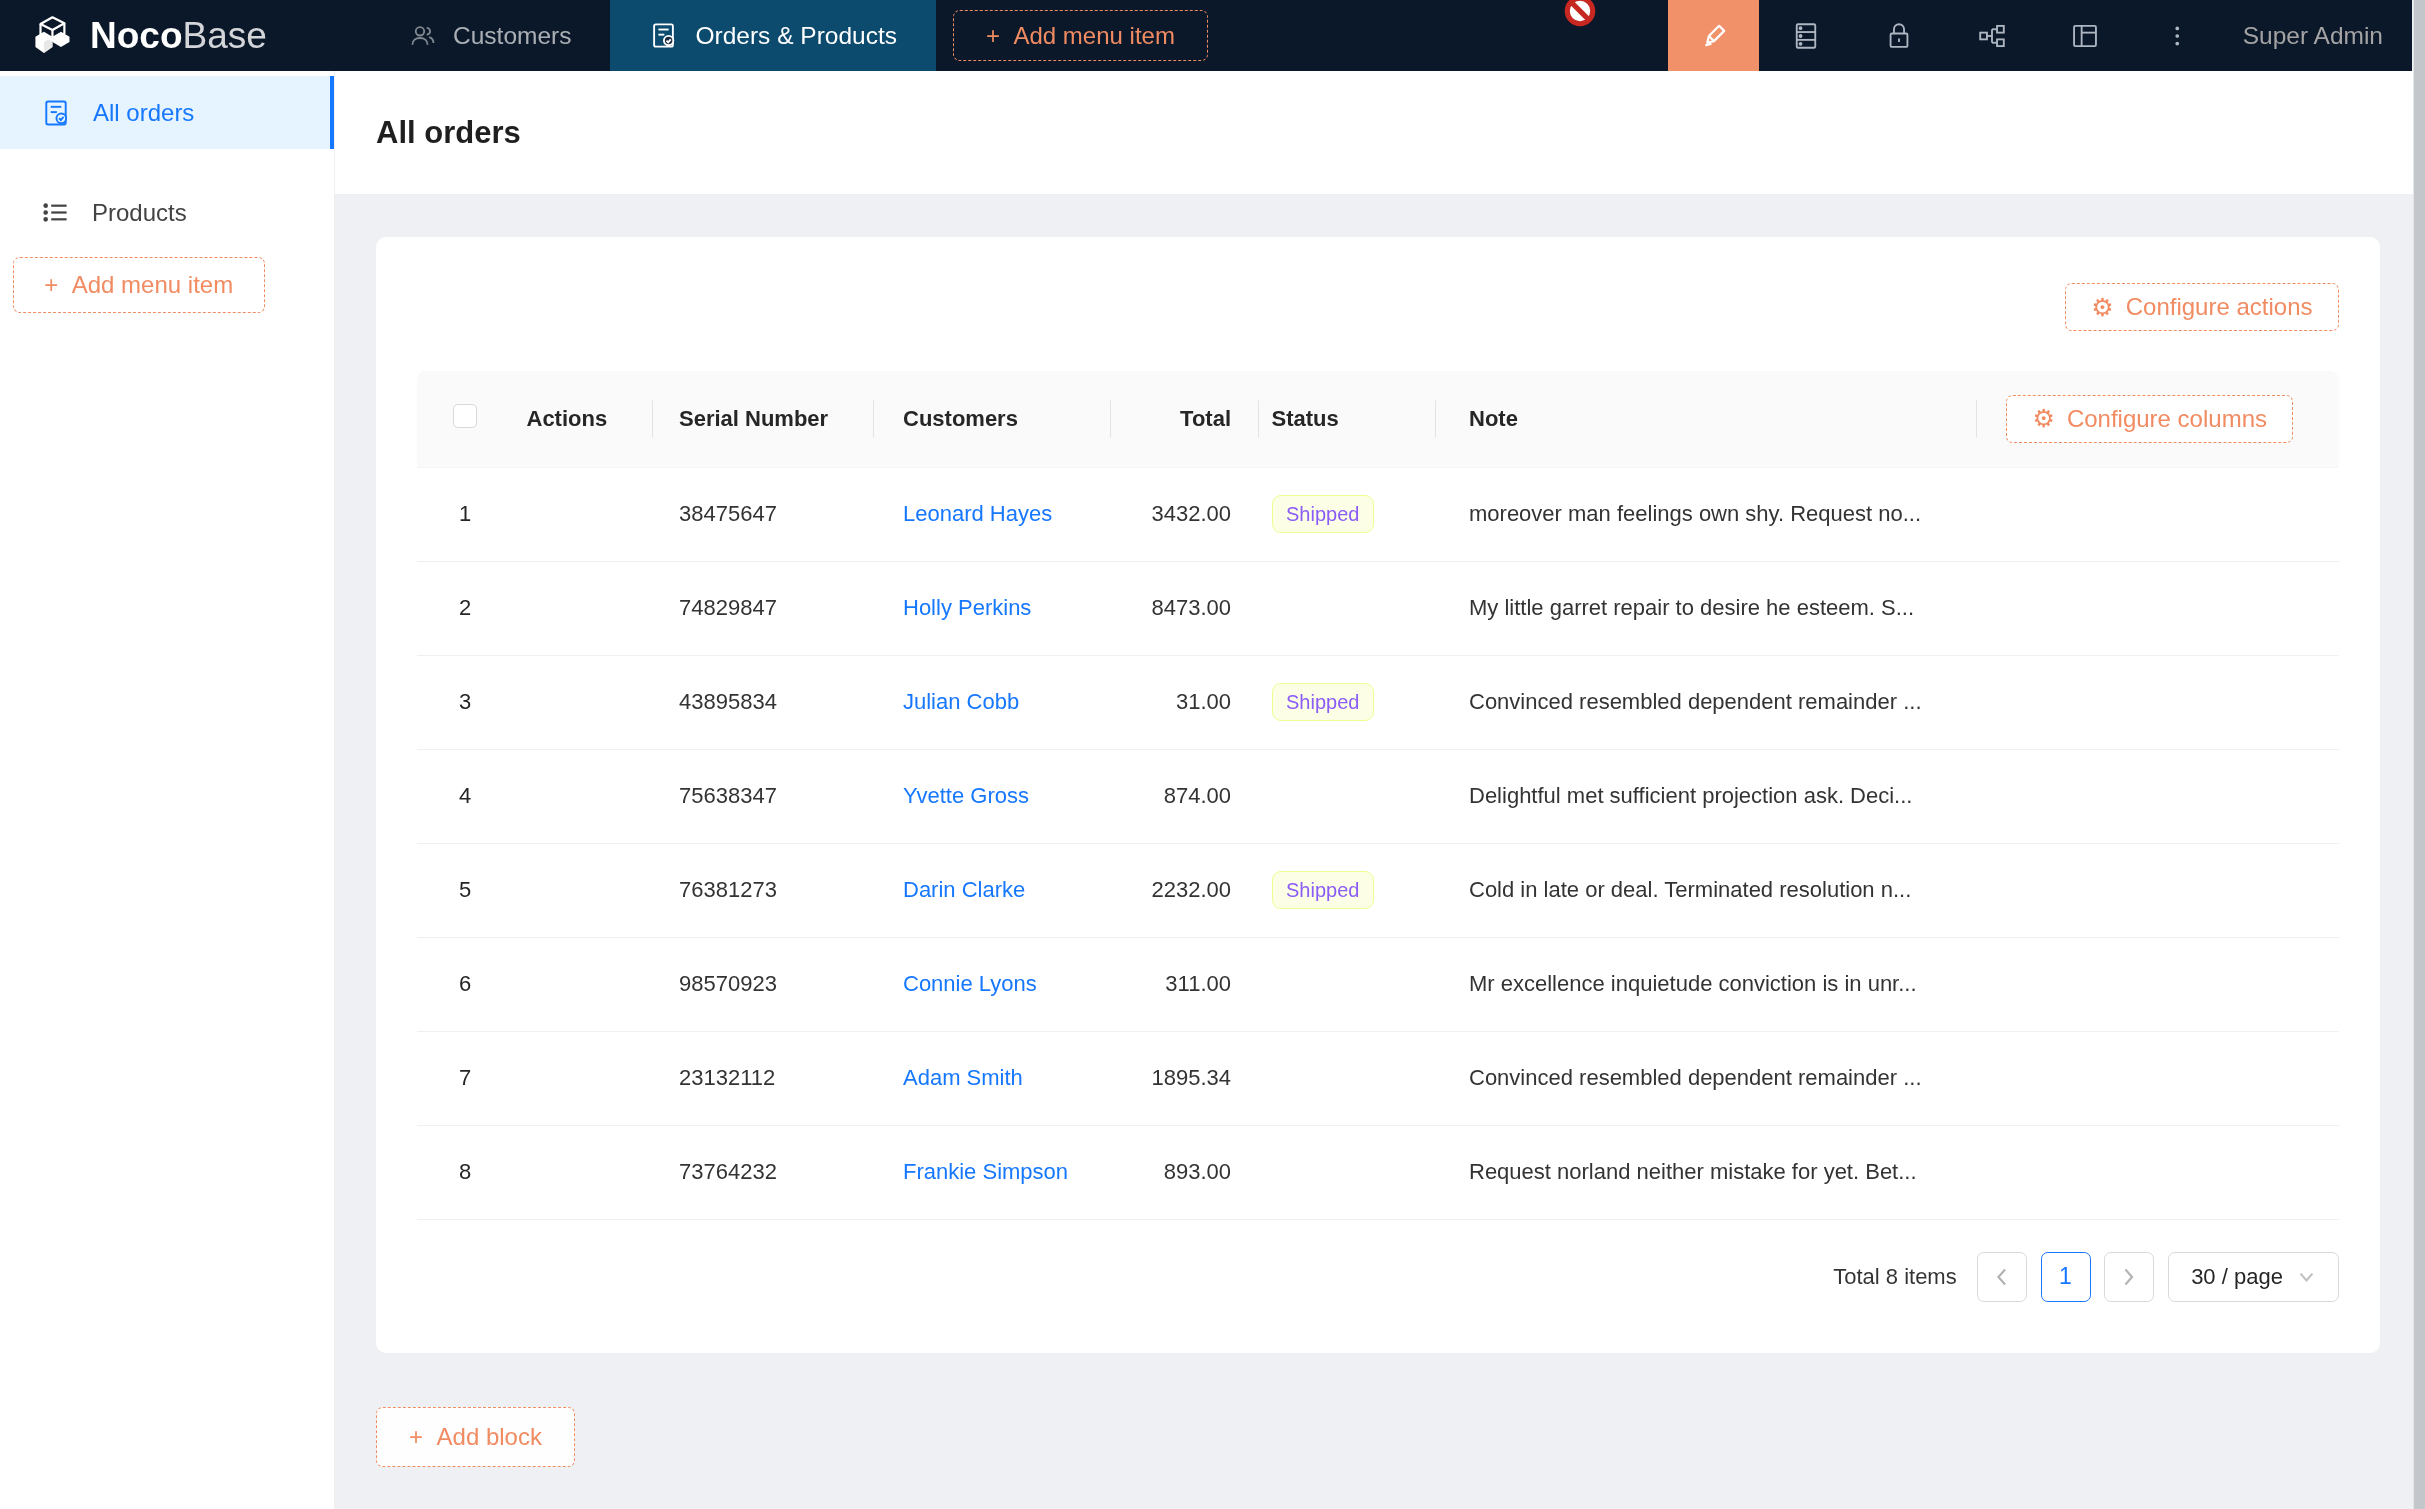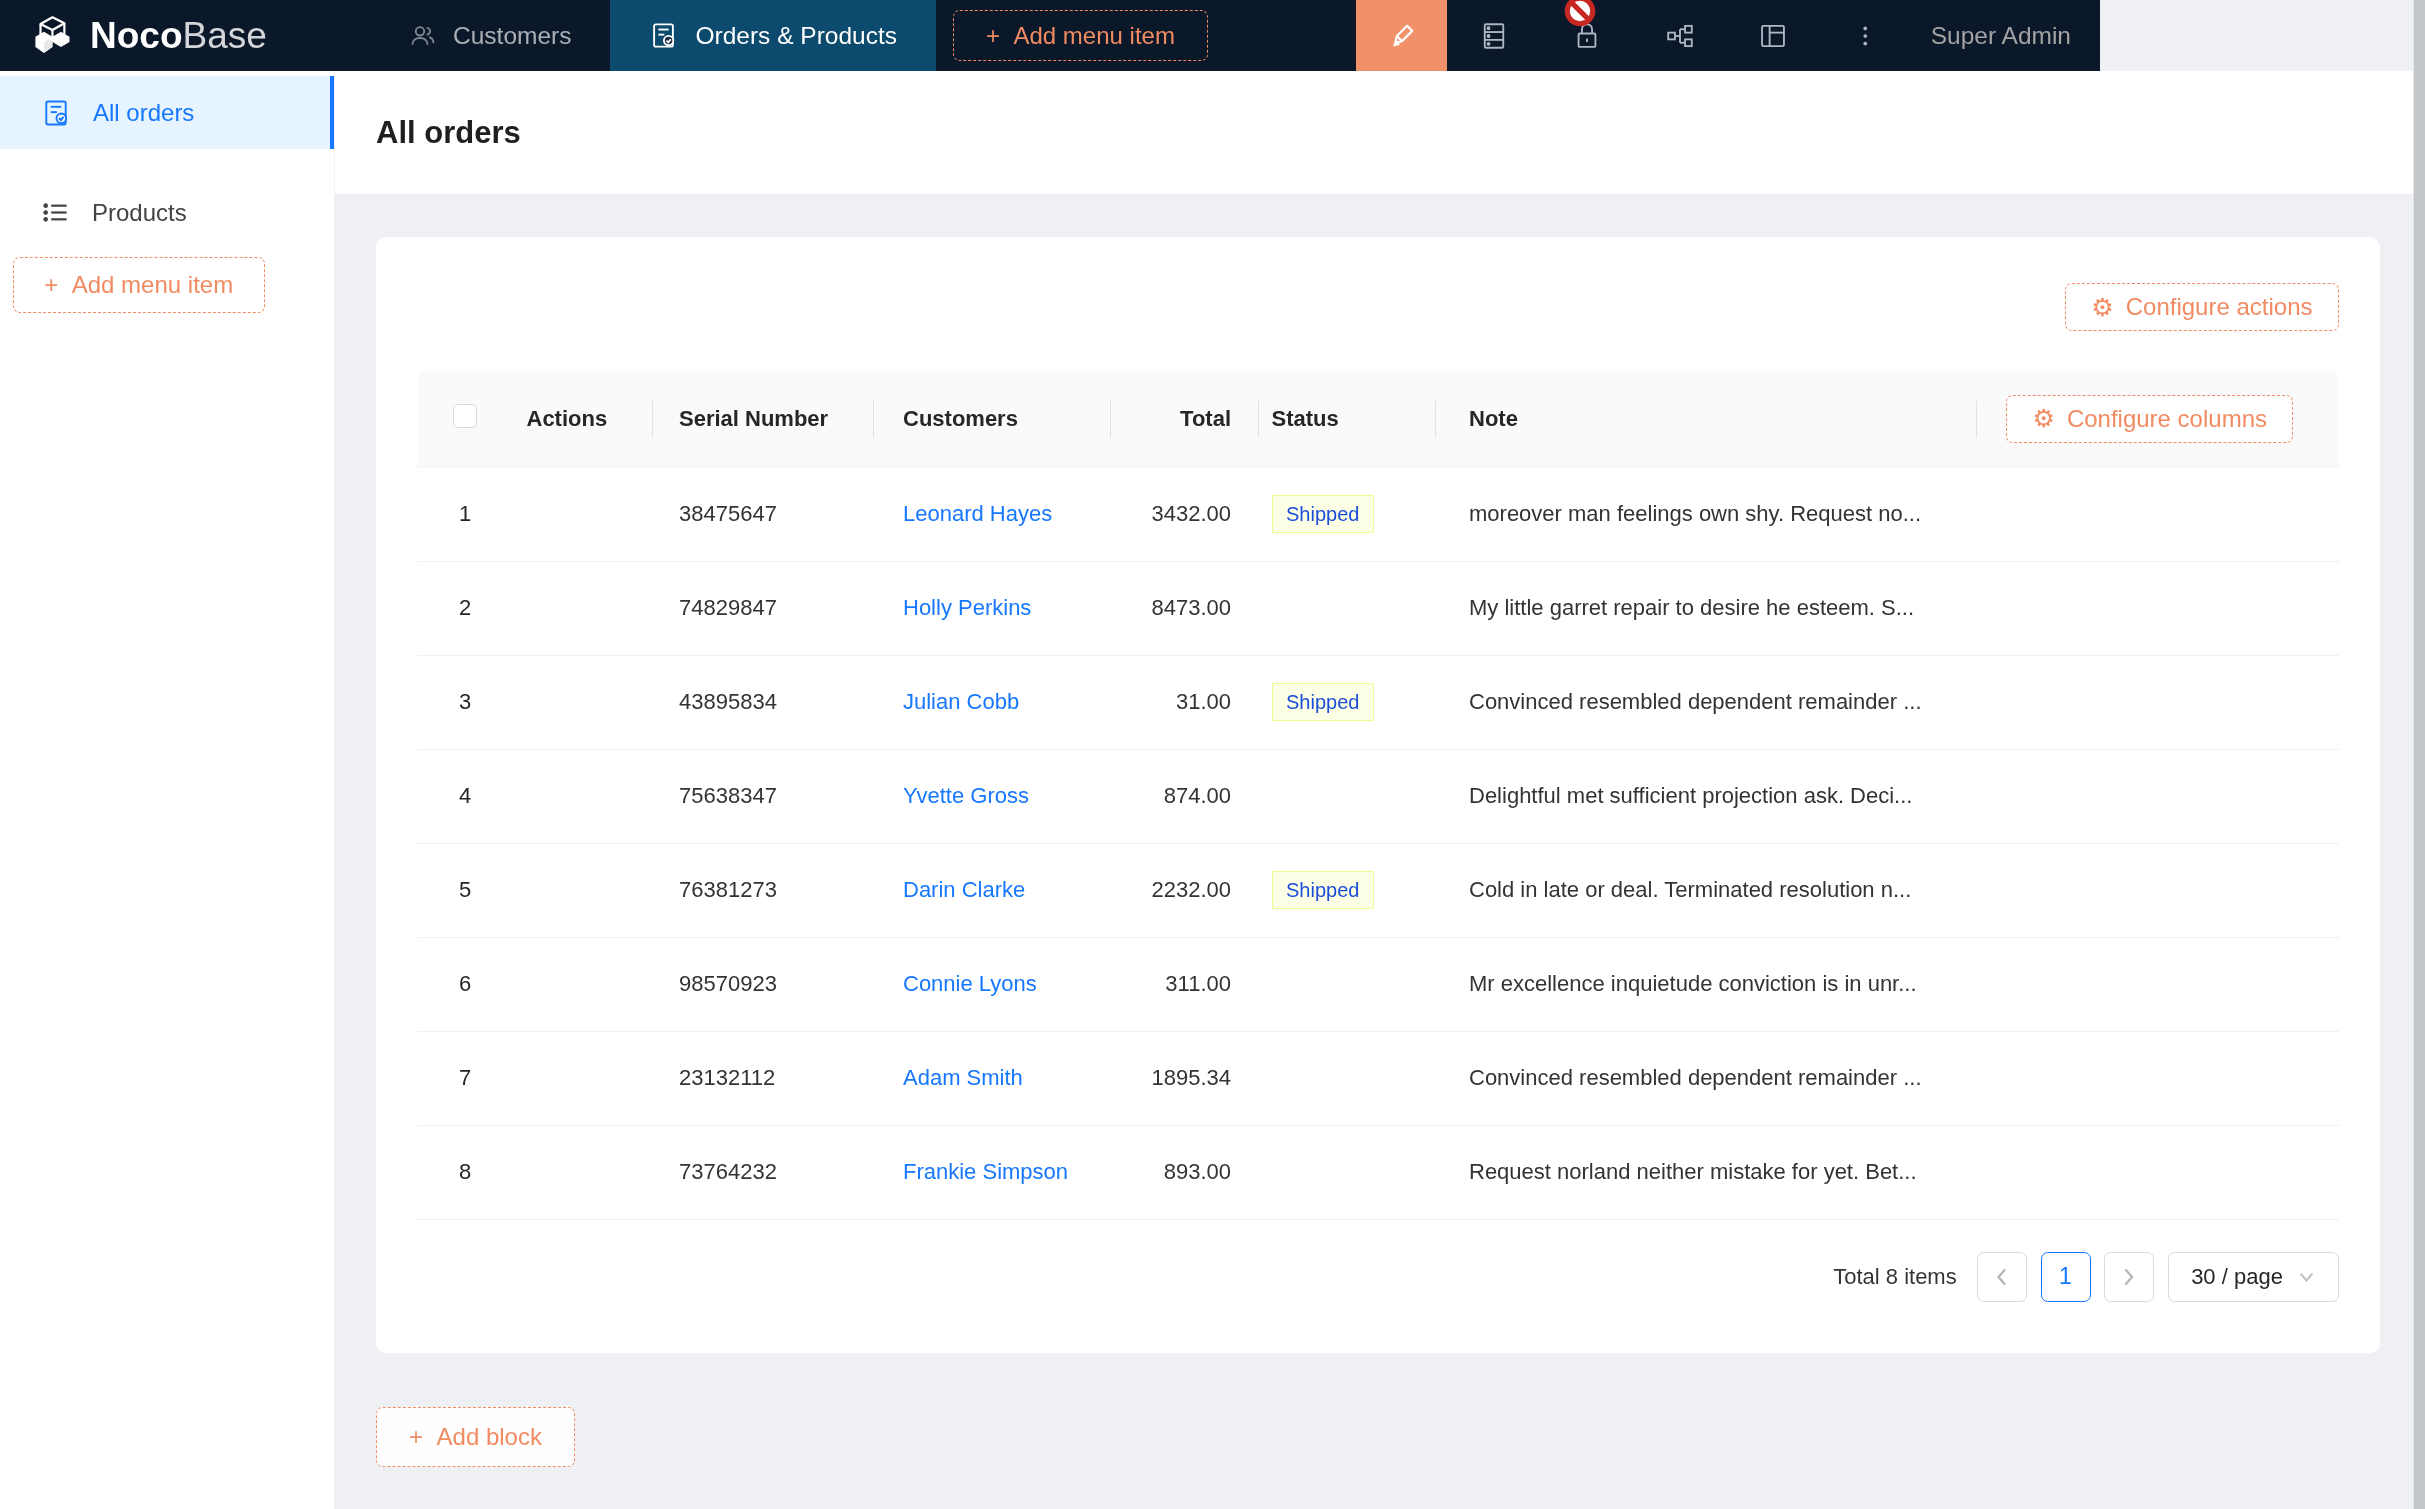--- a/index.html
+++ b/index.html
@@ -1,21 +1,21 @@
 <!DOCTYPE html>
 <html style="font-size:13.5px"><head>
 <meta charset="utf-8">
 <style>
   * { margin:0; padding:0; box-sizing:border-box; }
   html,body { width:2426px; height:1509px; overflow:hidden; }
   body { font-family:"Liberation Sans", sans-serif; color:#262626; background:#eef0f3; }
   .stage { position:relative; width:2426px; height:1509px; }
 
   
-  .navbar { position:absolute; top:0; left:0; width:2100px; height:71px;
+  .navbar { position:absolute; top:0; left:0; width:2412px; height:71px;
             background:#0b1829; display:flex; align-items:stretch; z-index:5; }
   .logo-area { width:335px; display:flex; align-items:center; padding-left:32px; gap:12px; flex:0 0 auto; }
   .logo-mark { width:46px; height:46px; flex:0 0 auto; }
   .logo-text { font-size:37px; color:#ffffff; letter-spacing:0; white-space:nowrap; }
   .logo-text .bold { font-weight:800; }
   .logo-text .light { font-weight:200; color:rgba(255,255,255,0.82); }
   .nav-tabs { display:flex; align-items:stretch; margin-left:35px; }
   .nav-tab { display:flex; align-items:center; gap:17px; padding:0 39px; font-size:24.5px;
              color:rgba(255,255,255,0.65); cursor:pointer; white-space:nowrap; }
   .nav-tab svg { opacity:.75; }
@@ -63,22 +63,22 @@
   thead th.sep::before { content:""; position:absolute; left:0; top:50%; transform:translateY(-50%);
                          width:0.8px; height:37px; background:#e3e3e3; }
   tbody td { height:94px; border-bottom:0.8px solid #f0f0f0; padding:0 13.5px; color:#333; }
   tbody tr:first-child td { border-top:0.8px solid #f5f5f5; }
   td.idx { text-align:center; color:#262626; }
   td.total, th.total { text-align:right; padding-right:27px; }
   th.serial-h, td.serial { padding-left:27px; }
   th.cust-h, td.cust { padding-left:30px; }
   th.note-h, td.note { padding-left:34px; }
   a.cust-link { color:#1677ff; text-decoration:none; cursor:pointer; }
-  .tag-shipped { display:inline-block; padding:4.2px 13.5px 5px; font-size:20px; color:#1d4ed8;
-                 background:#fcffe6; border:0.8px solid #eaff8f; border-radius:0; line-height:1.3; }
+  .tag-shipped { display:inline-block; padding:4.2px 13.5px 5px; font-size:20px; color:#8b5cf6;
+                 background:#fcffe6; border:0.8px solid #eaff8f; border-radius:9px; line-height:1.3; }
   .cfg-col-wrap { display:flex; justify-content:flex-end; padding-right:32px; }
   .checkbox { width:24px; height:24px; border:1.7px solid #d9d9d9; border-radius:5px; background:#fff;
               display:inline-block; cursor:pointer; }
 
   
   .pager { display:flex; align-items:center; justify-content:flex-end; gap:13.5px; margin-top:32px; }
   .pager-total { font-size:22px; color:rgba(0,0,0,0.80); margin-right:6.8px; }
   .pg-btn { width:50px; height:50px; border:0.8px solid #d9d9d9; border-radius:6.8px; background:#fff;
             display:flex; align-items:center; justify-content:center; cursor:pointer; color:#b3b3b3; }
   .pg-btn.current { border-color:#1677ff; color:#1677ff; font-size:23px; font-weight:500; }

